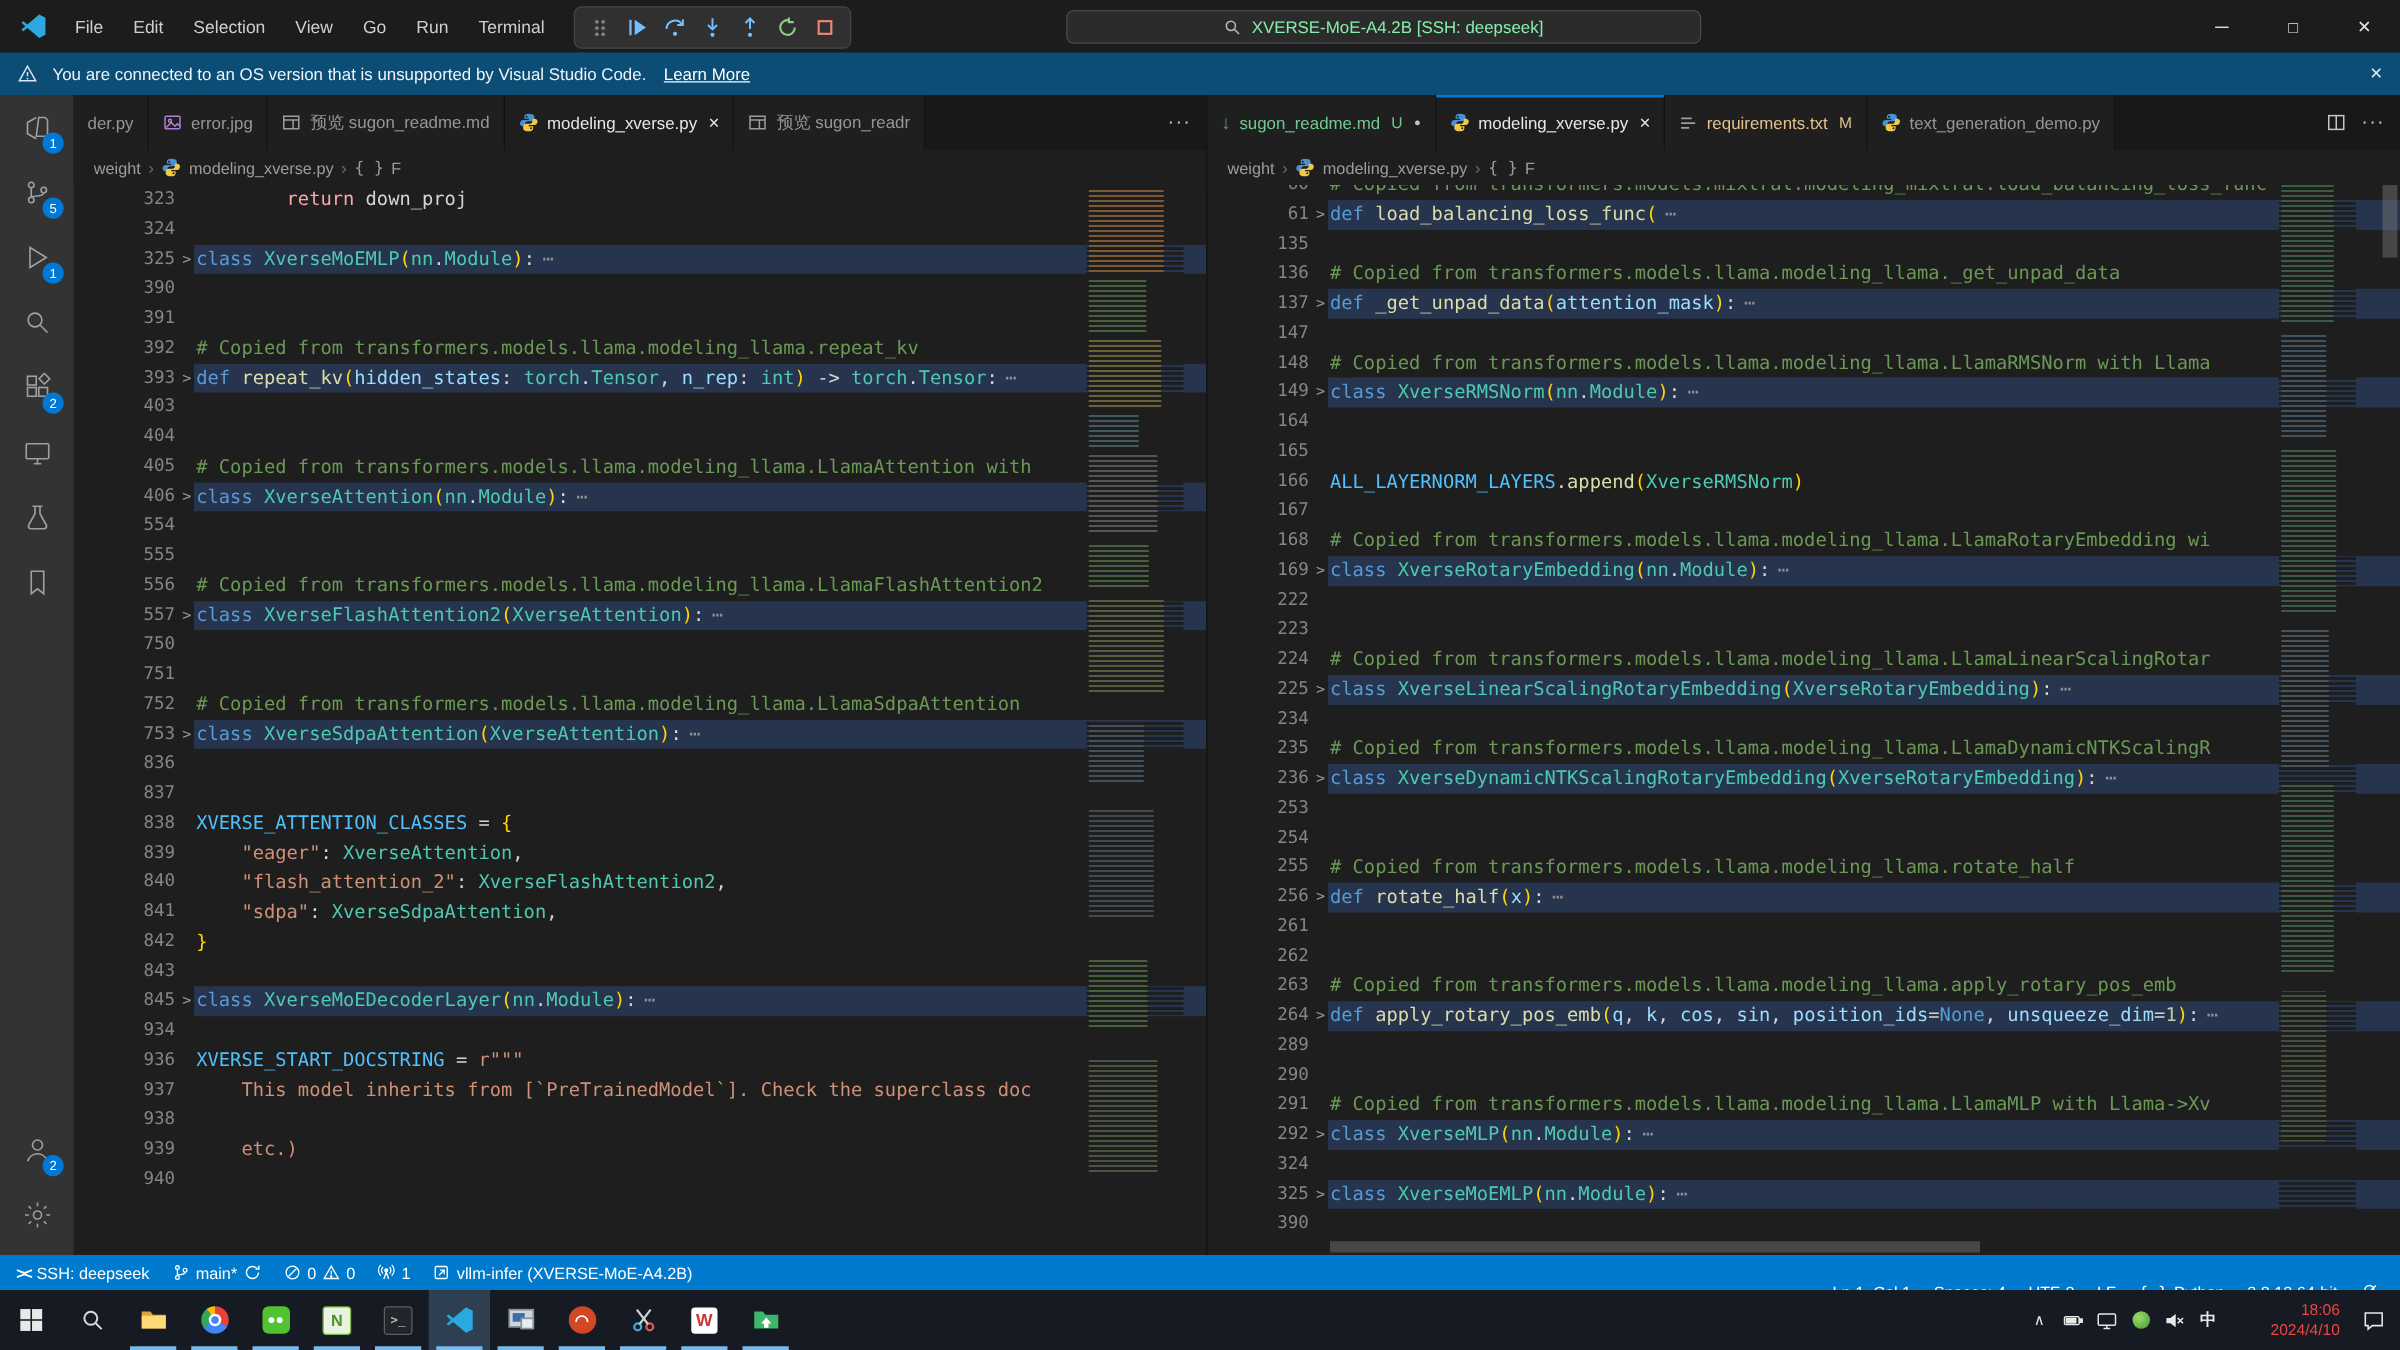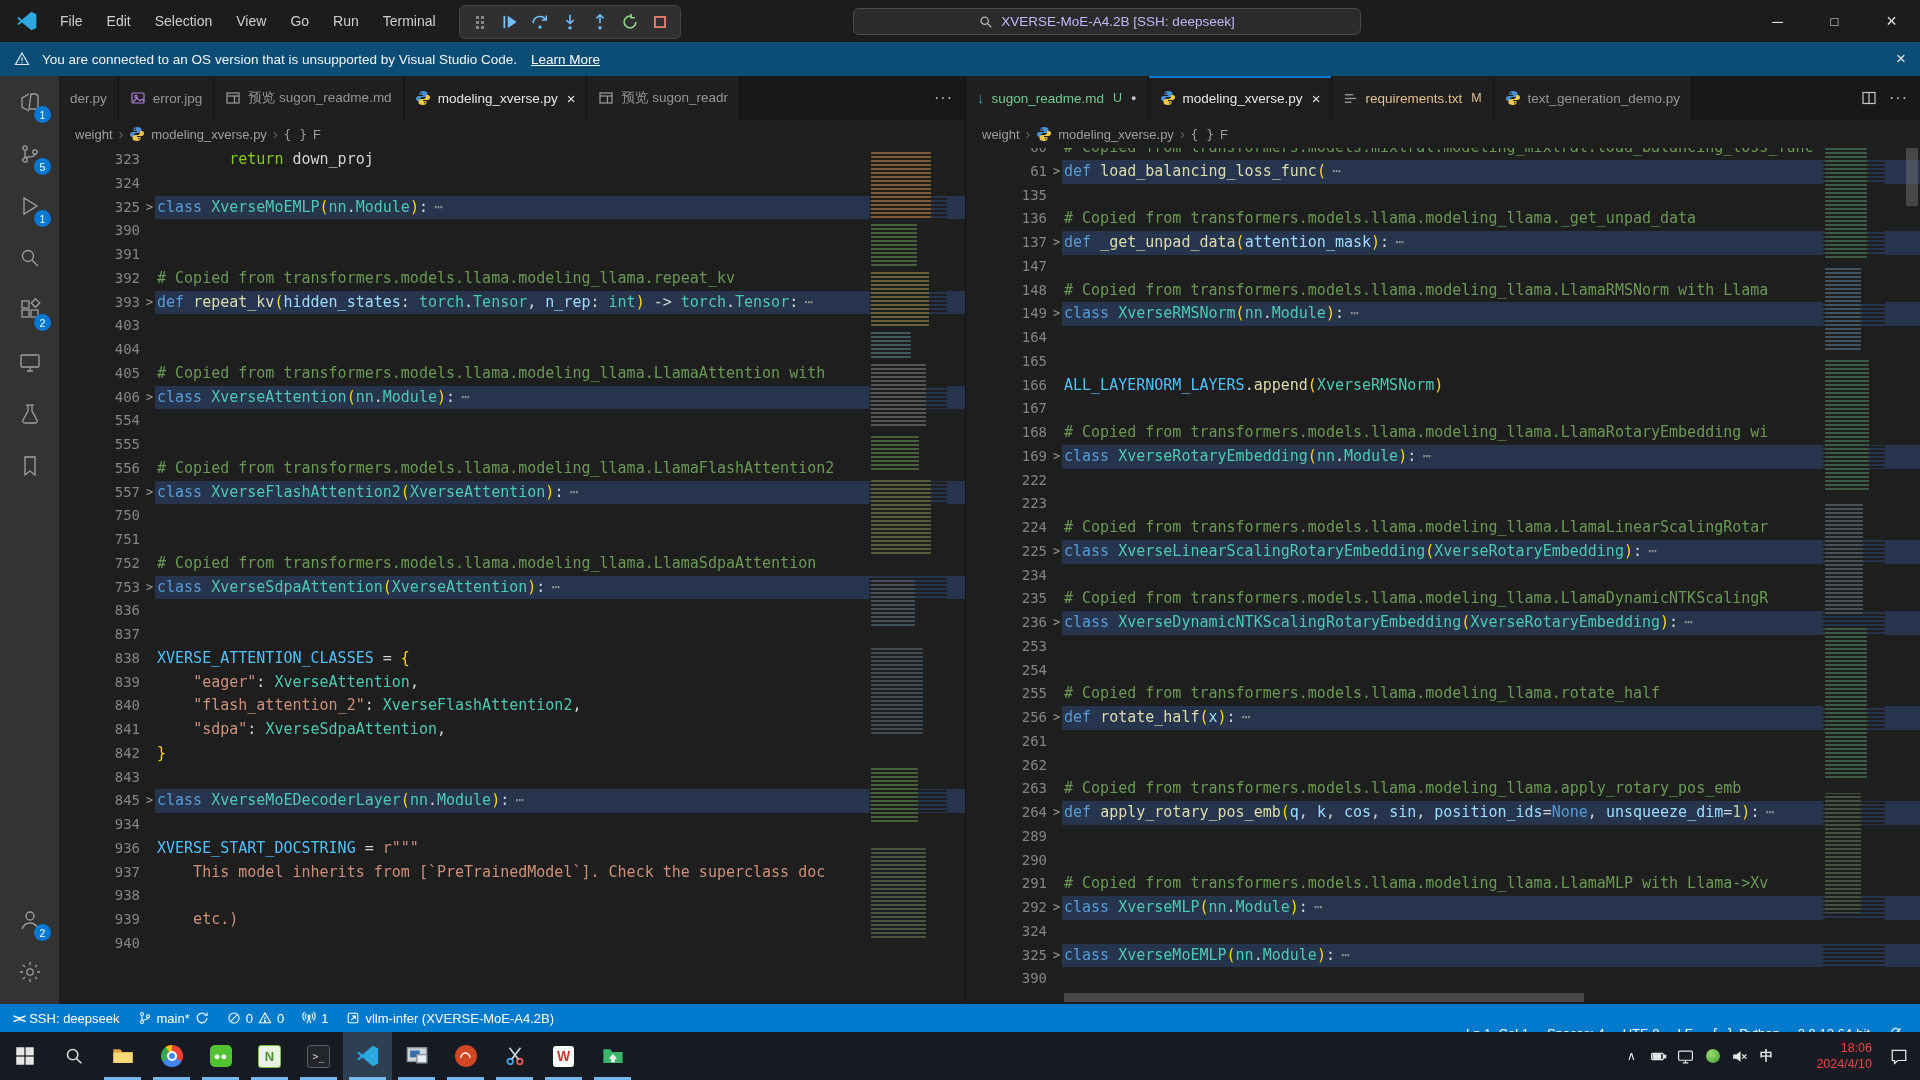--- a/index.html
+++ b/index.html
@@ -8,21 +8,21 @@
   
   .titlebar{position:absolute;left:0;top:0;width:1920px;height:42px;background:#1c1c1c;display:flex;align-items:center;}
   .logo{width:30px;height:30px;margin:0 8px 0 12px;display:flex;align-items:center;justify-content:center;}
   .menus{display:flex;gap:4px;}
   .menu-item{padding:4px 10px;font-size:14px;color:#cfcfcf;border-radius:4px;cursor:default;}
   .debugbar{position:absolute;left:459px;top:5px;height:32px;display:flex;align-items:center;gap:10px;
             background:#303031;border:1px solid #454545;border-radius:6px;padding:0 10px;}
   .dbg{width:20px;height:20px;display:flex;align-items:center;justify-content:center;}
   .draghandle{width:10px;height:14px;background:radial-gradient(circle 1.5px,#8a8a8a 1.4px,transparent 1.6px) 0 0/5px 5px;}
   .cmdcenter{position:absolute;left:853px;top:8px;width:506px;height:25px;background:#2b2b2c;border:1px solid #4a4a4a;
-             border-radius:6px;display:flex;align-items:center;justify-content:center;gap:8px;color:#c4b5fd;font-size:13.5px;}
+             border-radius:6px;display:flex;align-items:center;justify-content:center;gap:8px;color:#86efac;font-size:13.5px;}
   .winctrls{position:absolute;right:0;top:0;height:42px;display:flex;}
   .winbtn{width:57px;height:42px;display:flex;align-items:center;justify-content:center;font-size:15px;color:#e3e3e3;}
   
   .banner{position:absolute;left:0;top:42px;width:1920px;height:34px;background:#0b4d75;display:flex;align-items:center;
           font-size:13.5px;color:#f0f4f8;}
   .banner .warn{margin:0 12px 0 14px;}
   .banner a{color:#fff;text-decoration:underline;margin-left:14px;cursor:pointer;}
   .bclose{position:absolute;right:14px;font-size:17px;color:#e8e8e8;}
   
   .activitybar{position:absolute;left:0;top:76px;width:59px;height:928px;background:#333333;}
@@ -47,21 +47,21 @@
           padding-left:16px;font-size:13px;color:#9d9d9d;background:#1e1e1e;}
   .crumbs .sep{color:#6b6b6b;font-size:14px;}
   .editor{position:absolute;left:0;top:72px;right:0;bottom:0;overflow:hidden;}
   .line{position:relative;height:23.75px;line-height:23.75px;white-space:pre;
         font-family:"DejaVu Sans Mono",monospace;font-size:15px;}
   .line.hl{background:linear-gradient(to right,transparent 96px,#27344e 96px);}
   .ln{position:absolute;left:0;top:0;width:81px;text-align:right;color:#858585;font-size:14px;}
   .chev{position:absolute;left:84px;top:0;width:13px;color:#9a9a9a;font-size:12px;text-align:center;}
   .ct{display:block;margin-left:98px;overflow:hidden;}
   .fold{color:#8f8f8f;margin-left:6px;}
-  .tk-p{color:#d4d4d4}.tk-c{color:#6a9955}.tk-k{color:#569cd6}.tk-kc{color:#84cc16}
+  .tk-p{color:#d4d4d4}.tk-c{color:#6a9955}.tk-k{color:#569cd6}.tk-kc{color:#fca5a5}
   .tk-f{color:#dcdcaa}.tk-t{color:#4ec9b0}.tk-v{color:#9cdcfe}.tk-n{color:#4fc1ff}
   .tk-s{color:#ce9178}.tk-b1{color:#ffd700}.tk-num{color:#b5cea8}
   .minimap{position:absolute;top:0;bottom:0;overflow:hidden;}
   .mm-patch{position:absolute;left:2px;border-radius:1px;}
   .minimap::after{content:"";position:absolute;inset:0;
       background:repeating-linear-gradient(180deg,transparent 0 2px,#1e1e1e 2px 4px);}
   .vthumb{position:absolute;background:rgba(121,121,121,.45);}
   .hthumb{position:absolute;background:rgba(121,121,121,.45);}
   
   .statusbar{position:absolute;left:0;top:1004px;width:1920px;height:28px;background:#007acc;display:flex;

